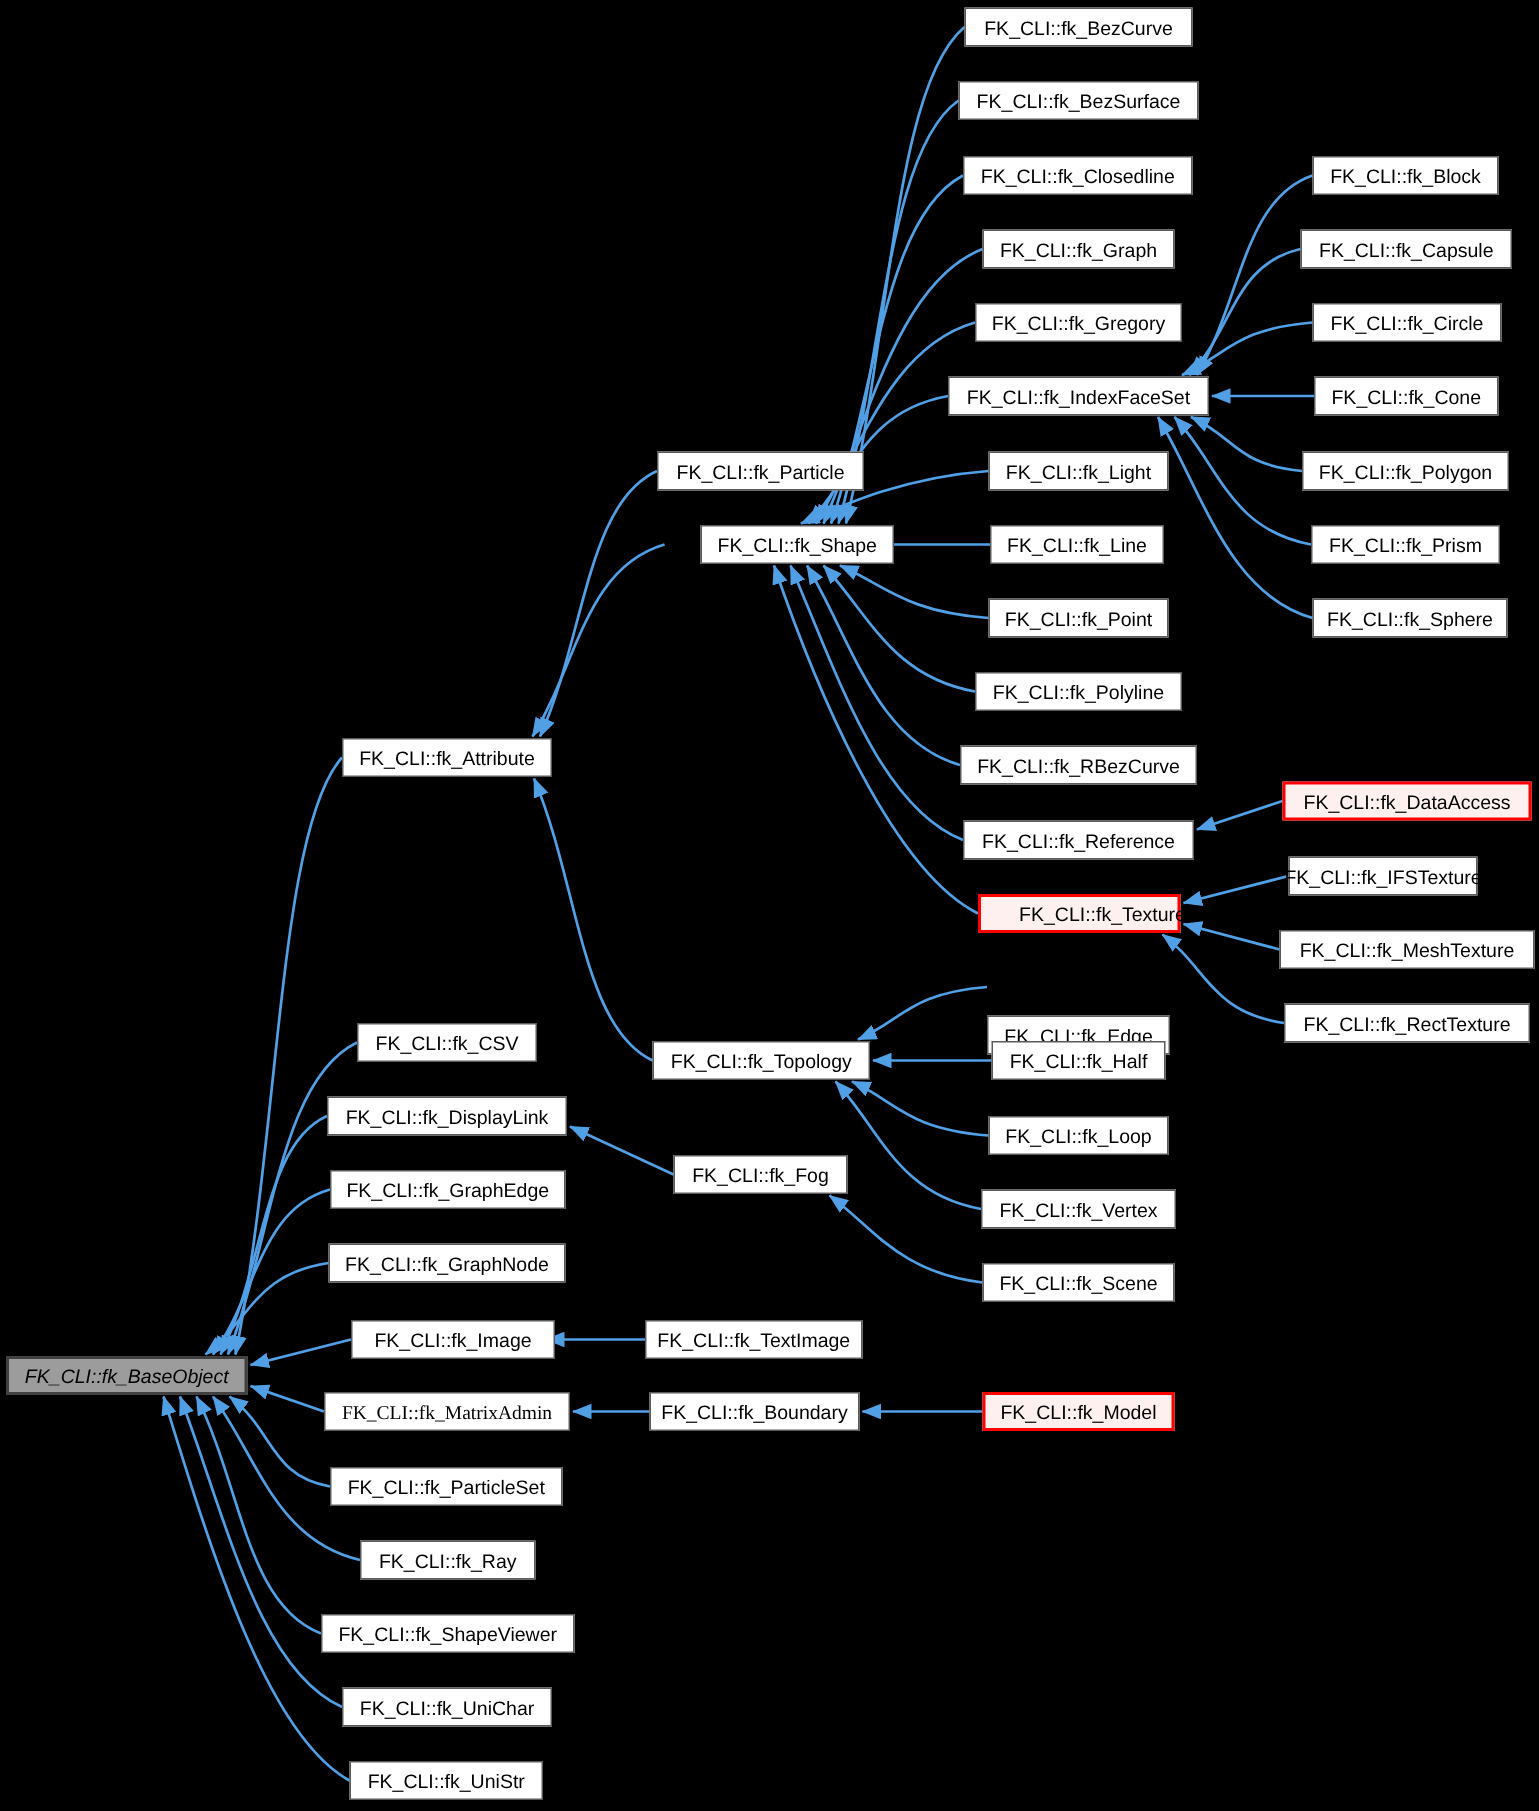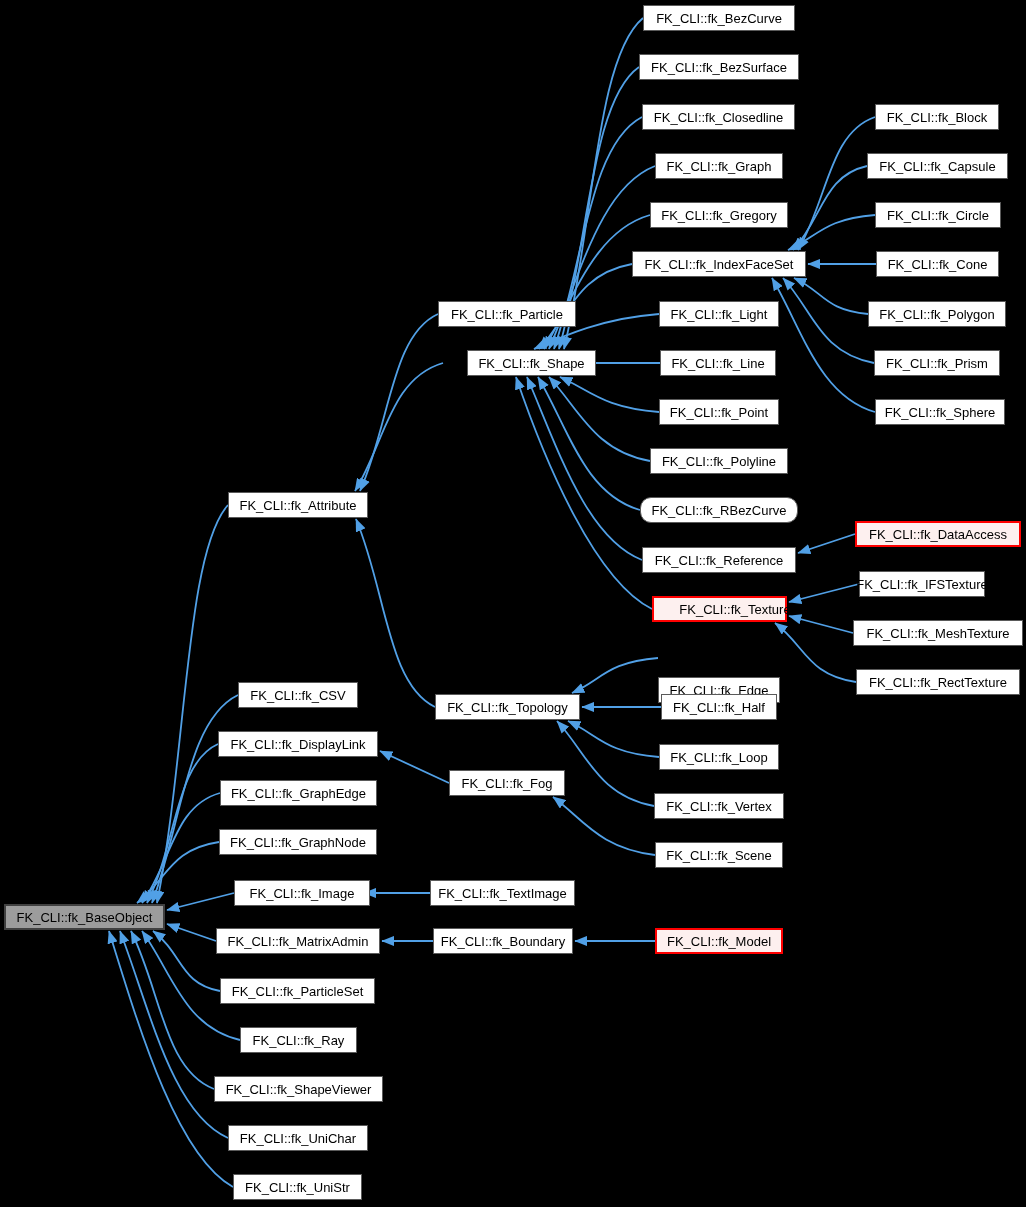--- a/index.html
+++ b/index.html
@@ -80,42 +80,42 @@
         <path class="edge" d="M234,893 L167,910" marker-end="url(#arrowhead)"></path>
         <path class="edge" d="M216,941 L167,924" marker-end="url(#arrowhead)"></path>
         <path class="edge" d="M220,991 C179.8,983.8 183,953.8 153,931" marker-end="url(#arrowhead)"></path>
         <path class="edge" d="M240,1040 C184,1026.92 172,972.42 142,931" marker-end="url(#arrowhead)"></path>
         <path class="edge" d="M214,1089 C164.2,1070.04 161,991.04 131,931" marker-end="url(#arrowhead)"></path>
         <path class="edge" d="M228,1138 C172,1113.16 150,1009.66 120,931" marker-end="url(#arrowhead)"></path>
         <path class="edge" d="M233,1187 C177,1156.28 139,1028.28 109,931" marker-end="url(#arrowhead)"></path>
       </g>
   </svg>
   <div id="node-layer">
-      <div class="node current" style="left: 4px; top: 904px; width: 161px;">
+      <div class="node current" style="left: 4px; top: 904px; width: 161px; font-style: italic;">
         <span>FK_CLI::fk_BaseObject</span>
       </div>
       <div class="node plain" style="left: 228px; top: 492px; width: 140px;">
         <span>FK_CLI::fk_Attribute</span>
       </div>
       <div class="node plain" style="left: 238px; top: 682px; width: 120px;">
         <span>FK_CLI::fk_CSV</span>
       </div>
       <div class="node plain" style="left: 218px; top: 731px; width: 160px;">
         <span>FK_CLI::fk_DisplayLink</span>
       </div>
       <div class="node plain" style="left: 220px; top: 780px; width: 157px;">
         <span>FK_CLI::fk_GraphEdge</span>
       </div>
       <div class="node plain" style="left: 219px; top: 829px; width: 158px;">
         <span>FK_CLI::fk_GraphNode</span>
       </div>
       <div class="node plain" style="left: 234px; top: 880px; width: 136px;">
         <span>FK_CLI::fk_Image</span>
       </div>
-      <div class="node plain" style="left: 216px; top: 928px; width: 164px;">
+      <div class="node plain" style="left: 216px; top: 928px; width: 164px; font-family: Liberation Serif, serif;">
         <span>FK_CLI::fk_MatrixAdmin</span>
       </div>
       <div class="node plain" style="left: 220px; top: 978px; width: 155px;">
         <span>FK_CLI::fk_ParticleSet</span>
       </div>
       <div class="node plain" style="left: 240px; top: 1027px; width: 117px;">
         <span>FK_CLI::fk_Ray</span>
       </div>
       <div class="node plain" style="left: 214px; top: 1076px; width: 169px;">
         <span>FK_CLI::fk_ShapeViewer</span>
@@ -167,21 +167,21 @@
       </div>
       <div class="node plain" style="left: 660px; top: 350px; width: 116px;">
         <span>FK_CLI::fk_Line</span>
       </div>
       <div class="node plain" style="left: 659px; top: 399px; width: 120px;">
         <span>FK_CLI::fk_Point</span>
       </div>
       <div class="node plain" style="left: 650px; top: 448px; width: 138px;">
         <span>FK_CLI::fk_Polyline</span>
       </div>
-      <div class="node plain" style="left: 640px; top: 497px; width: 158px; border-radius: 11px;">
+      <div class="node plain" style="left: 640px; top: 497px; width: 158px;">
         <span>FK_CLI::fk_RBezCurve</span>
       </div>
       <div class="node plain" style="left: 642px; top: 547px; width: 154px;">
         <span>FK_CLI::fk_Reference</span>
       </div>
       <div class="node highlight" style="left: 652px; top: 596px; width: 135px; padding-left: 31px;">
         <span>FK_CLI::fk_Texture</span>
       </div>
       <div class="node plain" style="left: 658px; top: 645px; width: 122px; margin-top: 32px;">
         <span>FK_CLI::fk_Edge</span>

